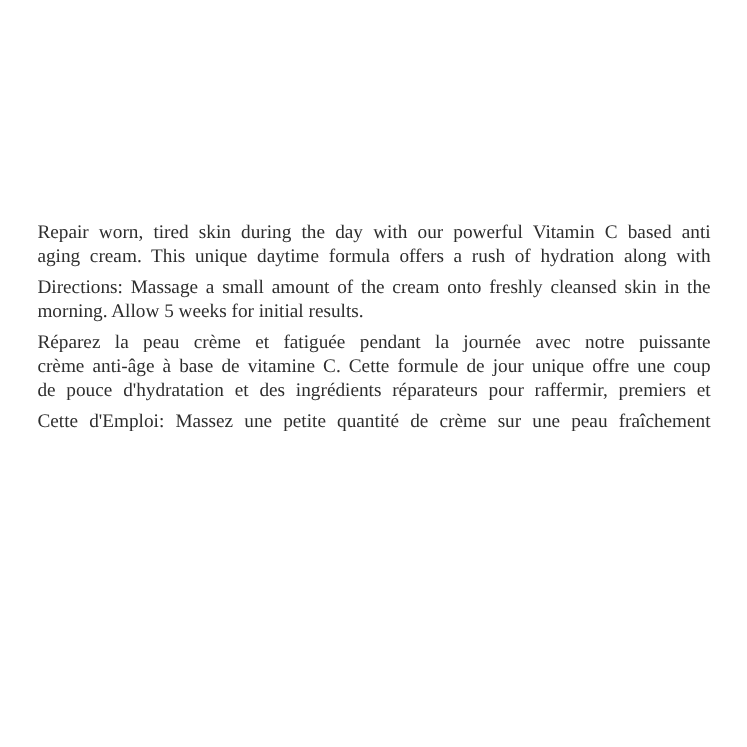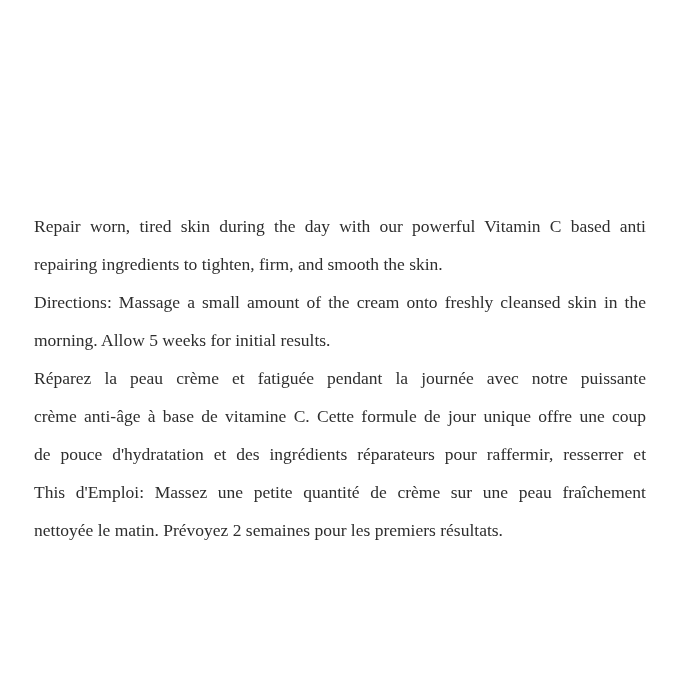--- a/index.html
+++ b/index.html
@@ -27,44 +27,42 @@
     margin: 0 0 6px 0;
   }
   .paragraph:last-child {
     margin-bottom: 0;
   }
   .line {
     white-space: nowrap;
     text-align: justify;
     text-align-last: justify;
     text-justify: inter-word;
-    margin-top: 16px;
   }
   .line.last {
     text-align-last: left;
   }
   .heading-underline {
     text-decoration-thickness: 1px;
     text-underline-offset: 3px;
   }
 </style>
 </head>
 <body style="background: rgb(255, 255, 255);">
 
 <div class="label-text-block" style="color: rgb(46, 46, 46);">
     <div class="paragraph">
       <div class="line">Repair worn, tired skin during the day with our powerful Vitamin C based anti</div>
-      <div class="line last">repairing ingredients to tighten, firm, and smooth the skin.</div>
+      <div class="line">aging cream. This unique daytime formula offers a rush of hydration along with</div>
     </div>
     <div class="paragraph">
       <div class="line"><span class="heading-underline">Directions</span>: Massage a small amount of the cream onto freshly cleansed skin in the</div>
       <div class="line last">morning. Allow 5 weeks for initial results.</div>
     </div>
     <div class="paragraph">
       <div class="line">Réparez la peau crème et fatiguée pendant la journée avec notre puissante</div>
       <div class="line">crème anti-âge à base de vitamine C. Cette formule de jour unique offre une coup</div>
-      <div class="line">de pouce d'hydratation et des ingrédients réparateurs pour raffermir, resserrer et</div>
+      <div class="line">de pouce d'hydratation et des ingrédients réparateurs pour raffermir, premiers et</div>
     </div>
     <div class="paragraph">
-      <div class="line"><span class="heading-underline">This d'Emploi</span>: Massez une petite quantité de crème sur une peau fraîchement</div>
-      <div class="line last">nettoyée le matin. Prévoyez 2 semaines pour les premiers résultats.</div>
+      <div class="line"><span class="heading-underline">Cette d'Emploi</span>: Massez une petite quantité de crème sur une peau fraîchement</div>
     </div>
   </div>
 
 </body></html>

